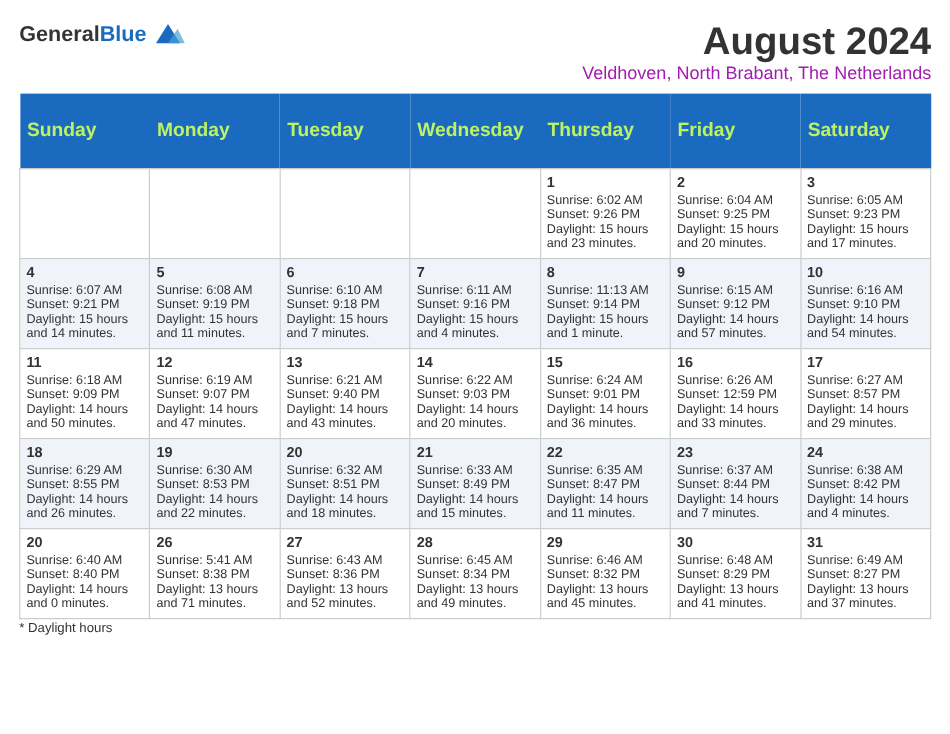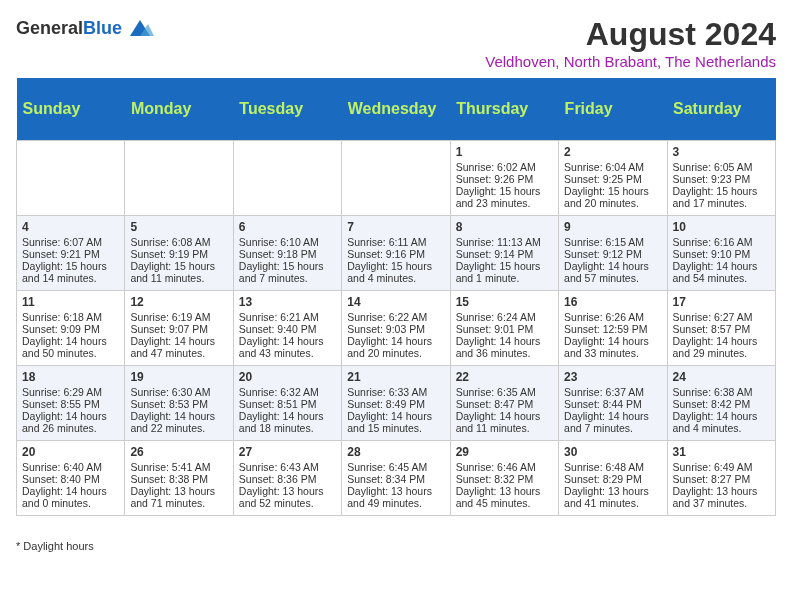--- a/index.html
+++ b/index.html
@@ -67,21 +67,21 @@
     .day-number {
       font-weight: bold;
       font-size: 12px;
       display: block;
       margin-bottom: 2px;
     }
     .empty-cell {
       background: #fff !important;
     }
     .footer-note {
-      margin-top: 24px;
+      margin-top: 2px;
       font-size: 11px;
       color: #333;
     }
   </style>
 </head>
 <body>
 
 <div class="header">
   <div class="logo">
     <div class="logo-row">

